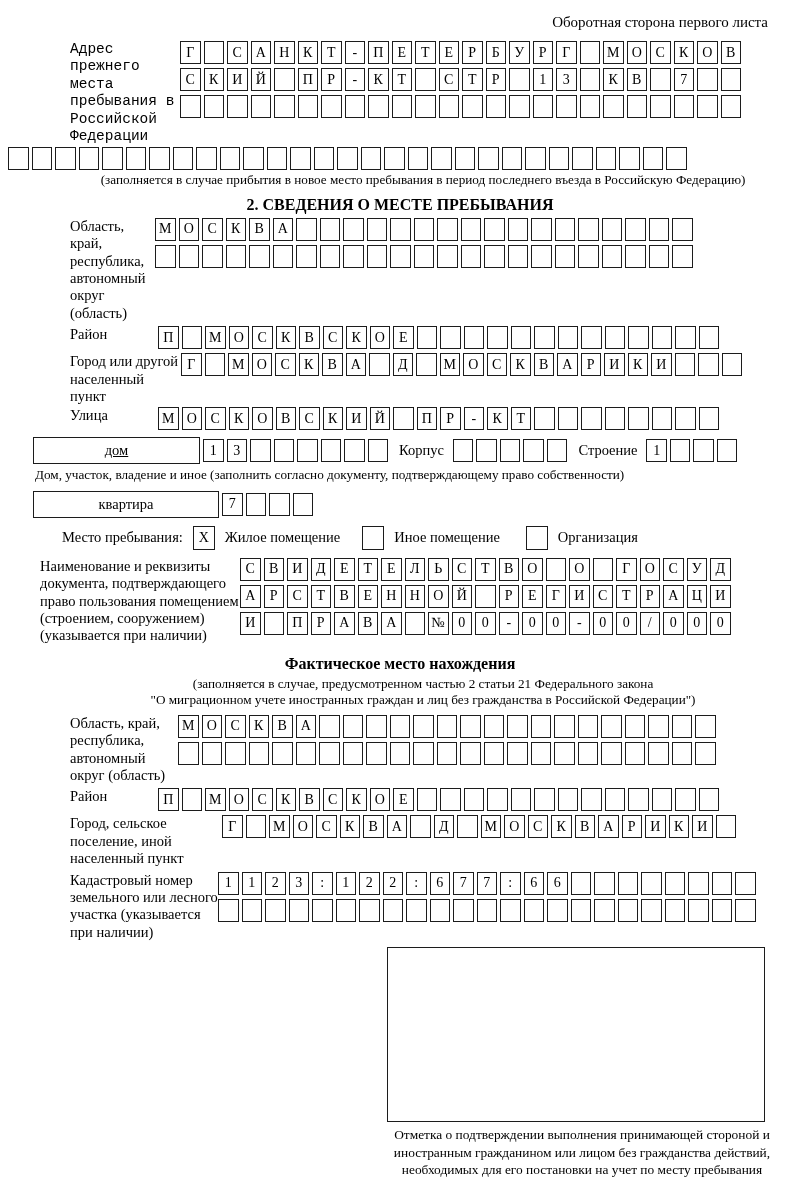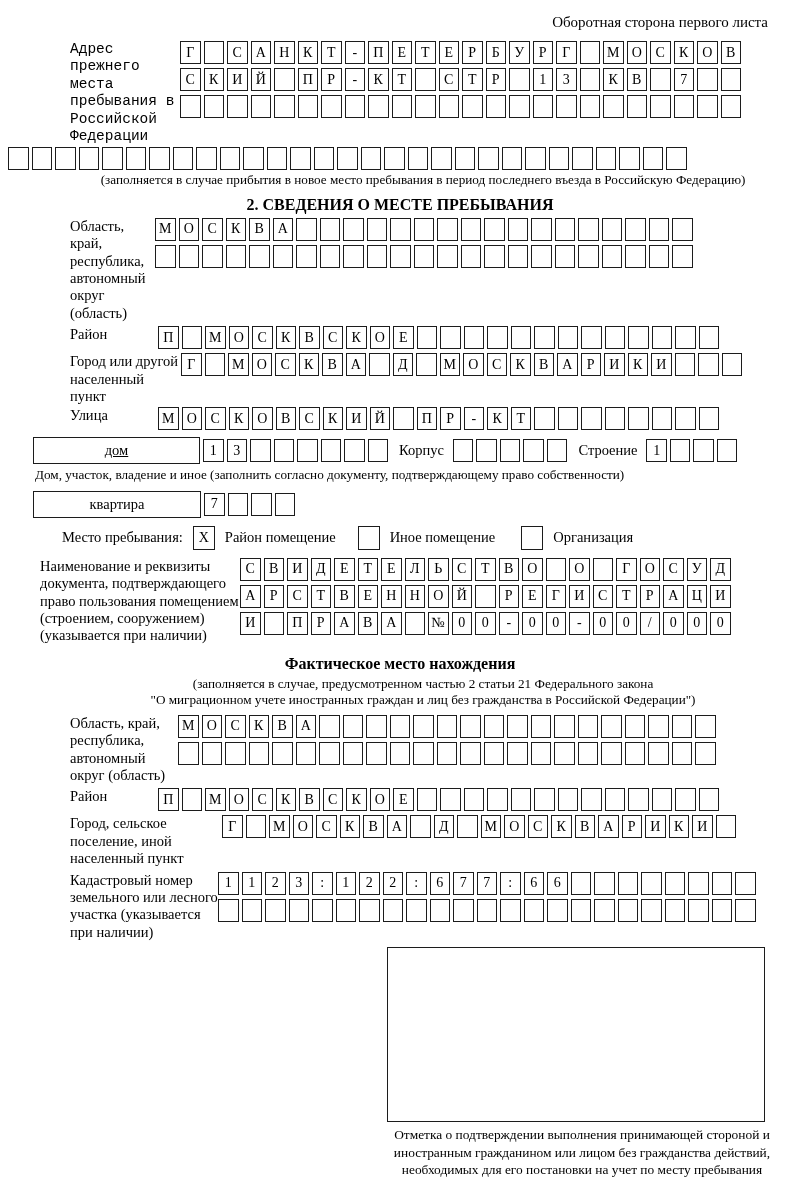--- a/index.html
+++ b/index.html
@@ -24,21 +24,21 @@
   .fullrow{margin:2px 0 0 8px;}
   .note{font-size:13.2px;line-height:1.25;}
   .center{text-align:center;padding-left:46px;}
   .note-wide{margin-top:2px;}
   .sec-title{margin-top:7px;text-align:center;font-weight:bold;font-size:16px;}
   .mt2{margin-top:2px;}.mt4{margin-top:4px;}.mt6{margin-top:6px;}.mt8{margin-top:8px;}.mt10{margin-top:10px;}
   .houserow{display:flex;align-items:center;margin:7px 0 0 33px;gap:3px;}
   .namedbox{flex:none;box-sizing:border-box;border:1.8px solid #1c1c1c;height:27px;
             display:flex;align-items:center;justify-content:center;font-size:14.5px;}
   .box-dom{width:167px;text-decoration:underline;}
-  .box-kv{width:168px;}
+  .box-kv{width:186px;}
   .inline-lbl{font-size:14.5px;margin:0 6px 0 8px;}
   .subnote-left{margin:3px 0 0 35px;}
   .stayrow{display:flex;align-items:center;margin:8px 0 0 62px;font-size:14.5px;}
   .cb{flex:none;box-sizing:border-box;width:22px;height:24px;border:1.8px solid #1c1c1c;
       display:flex;align-items:center;justify-content:center;font-size:14px;}
   .stay-label{margin-right:10px;}
   .opt-label{margin-left:10px;}.gap2{width:22px;}.gap3{width:26px;}
   .stay-note{margin:2px 0 0 175px;width:300px;text-align:center;}
   .fact-note{margin-top:3px;}
   .stampbox{margin:6px 0 0 387px;width:378px;height:175px;border:1.9px solid #1c1c1c;box-sizing:border-box;}
@@ -351,21 +351,21 @@
         <span class="cell">7</span>
         <span class="cell"></span>
         <span class="cell"></span>
         <span class="cell"></span>
       </div>
   </div>
 
   <div class="stayrow">
     <span class="stay-label">Место пребывания:</span>
     <span class="cb">X</span>
-    <span class="opt-label">Район помещение</span>
+    <span class="opt-label">Жилое помещение</span>
     <span class="gap2"></span>
     <span class="cb"></span>
     <span class="opt-label">Иное помещение</span>
     <span class="gap3"></span>
     <span class="cb"></span>
     <span class="opt-label">Организация</span>
   </div>
 
   <div class="field mt8">
     <div class="lbl lbl-doc">Наименование и реквизиты документа, подтверждающего право пользования помещением (строением, сооружением) (указывается при наличии)</div>

